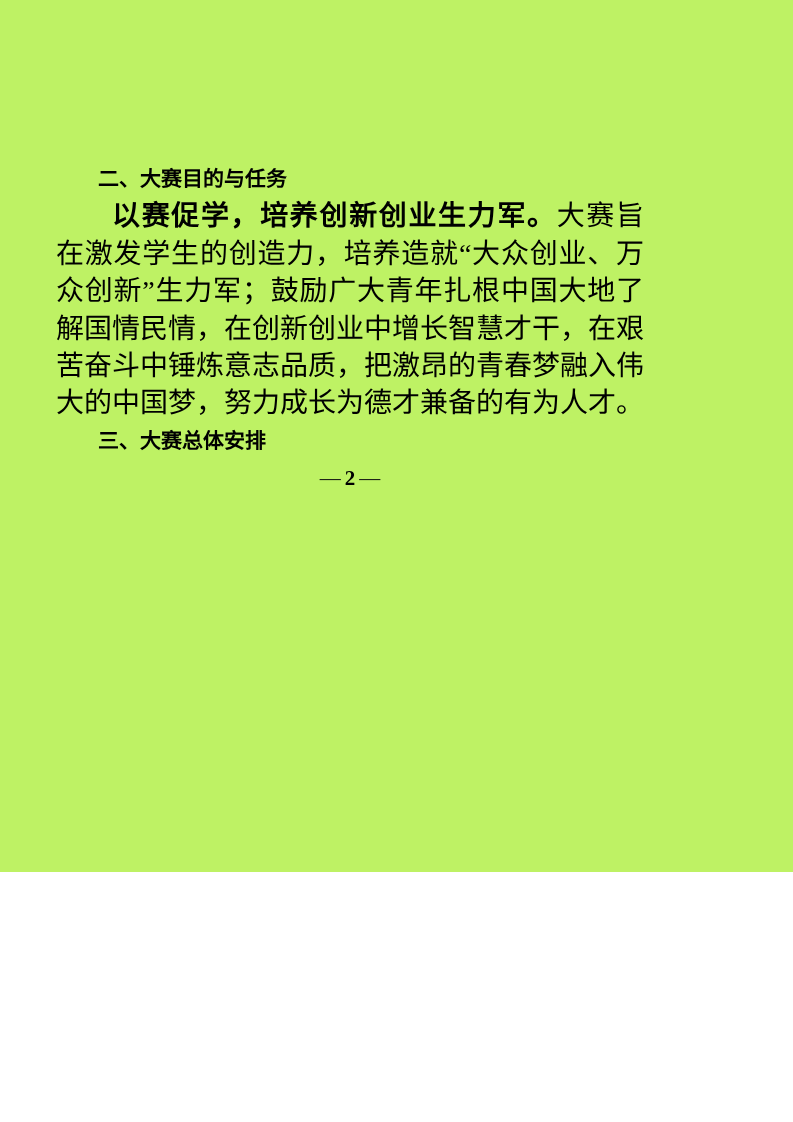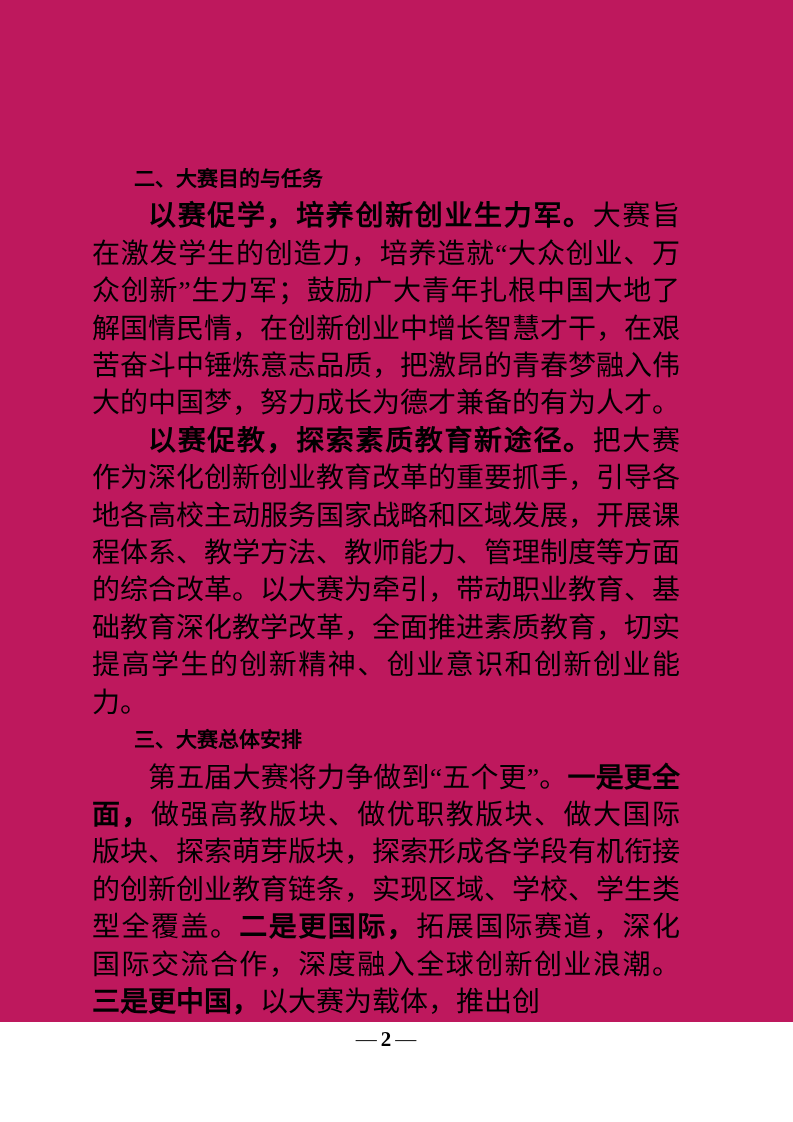--- a/index.html
+++ b/index.html
@@ -11,23 +11,23 @@
   body {
     width: 793px;
     height: 1122px;
     overflow: hidden;
     color: #000000;
     font-family: "Liberation Serif", "DejaVu Serif", serif;
   }
   .page {
     position: relative;
     width: 793px;
-    height: 1022px;
-    background: #be185d;
-    padding: 160px 103px 0 92px;
+    height: 872px;
+    background: #bef264;
+    padding: 160px 103px 0 56px;
   }
   .content {
     width: 588px;
   }
   .doc-heading {
     margin: 0;
     font-size: 21px;
     line-height: 37.4px;
     font-weight: bold;
     font-family: "Liberation Sans", "DejaVu Sans", sans-serif;
@@ -65,23 +65,21 @@
 </head>
 <body>
 
 <div class="page">
   <div class="content">
 
     <h2 class="doc-heading">二、大赛目的与任务</h2>
 
     <p class="para"><span class="seg bold">以赛促学，培养创新创业生力军。</span><span class="seg">大赛旨在激发学生的创造力，培养造就“大众创业、万众创新”生力军；鼓励广大青年扎根中国大地了解国情民情，在创新创业中增长智慧才干，在艰苦奋斗中锤炼意志品质，把激昂的青春梦融入伟大的中国梦，努力成长为德才兼备的有为人才。</span></p>
 
-    <p class="para"><span class="seg bold">以赛促教，探索素质教育新途径。</span><span class="seg">把大赛作为深化创新创业教育改革的重要抓手，引导各地各高校主动服务国家战略和区域发展，开展课程体系、教学方法、教师能力、管理制度等方面的综合改革。以大赛为牵引，带动职业教育、基础教育深化教学改革，全面推进素质教育，切实提高学生的创新精神、创业意识和创新创业能力。</span></p>
 
 
     <h2 class="doc-heading">三、大赛总体安排</h2>
 
-    <p class="para"><span class="seg">第五届大赛将力争做到“五个更”。</span><span class="seg bold">一是更全面，</span><span class="seg">做强高教版块、做优职教版块、做大国际版块、探索萌芽版块，探索形成各学段有机衔接的创新创业教育链条，实现区域、学校、学生类型全覆盖。</span><span class="seg bold">二是更国际，</span><span class="seg">拓展国际赛道，深化国际交流合作，深度融入全球创新创业浪潮。</span><span class="seg bold">三是更中国，</span><span class="seg">以大赛为载体，推出创</span></p>
 
     <div class="page-footer"><span class="dash">—</span><span class="num">2</span><span class="dash">—</span></div>
 
   </div>
 </div>
 
 </body></html>

